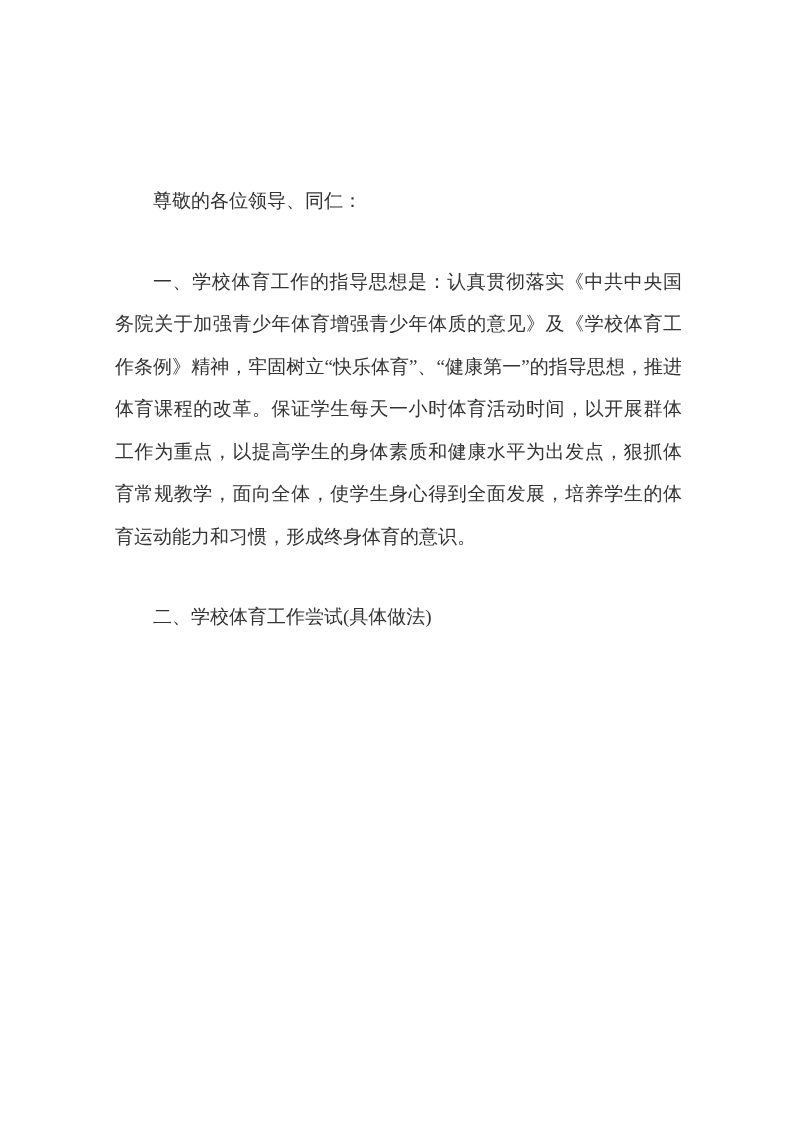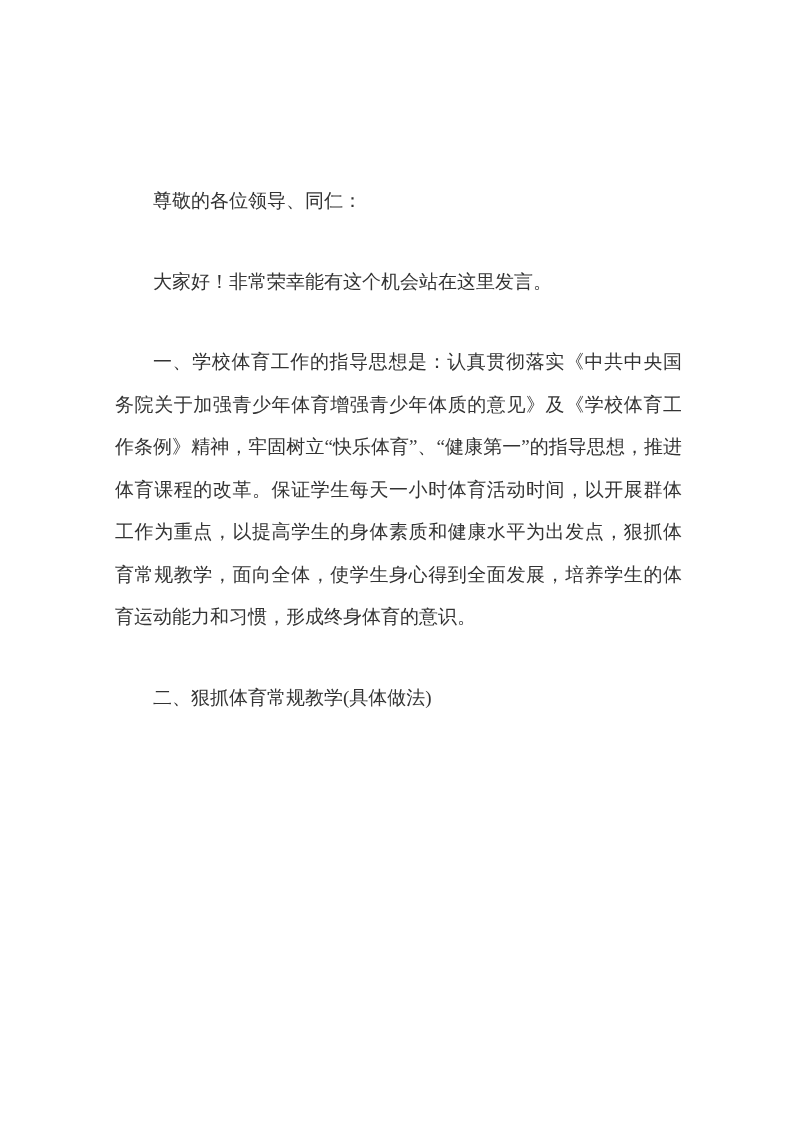--- a/index.html
+++ b/index.html
@@ -36,17 +36,16 @@
   p.doc-para:last-child {
     margin-bottom: 0;
   }
 </style>
 </head>
 <body>
 
 <div class="page">
   <div class="doc-body">
     <p class="doc-para">尊敬的各位领导、同仁：</p>
-    <p class="doc-para">大家好！非常荣幸能有这个机会站在这里发言。</p>
     <p class="doc-para">一、学校体育工作的指导思想是：认真贯彻落实《中共中央国务院关于加强青少年体育增强青少年体质的意见》及《学校体育工作条例》精神，牢固树立“快乐体育”、“健康第一”的指导思想，推进体育课程的改革。保证学生每天一小时体育活动时间，以开展群体工作为重点，以提高学生的身体素质和健康水平为出发点，狠抓体育常规教学，面向全体，使学生身心得到全面发展，培养学生的体育运动能力和习惯，形成终身体育的意识。</p>
-    <p class="doc-para">二、狠抓体育常规教学(具体做法)</p>
+    <p class="doc-para">二、学校体育工作尝试(具体做法)</p>
   </div>
 </div>
 
 </body></html>

